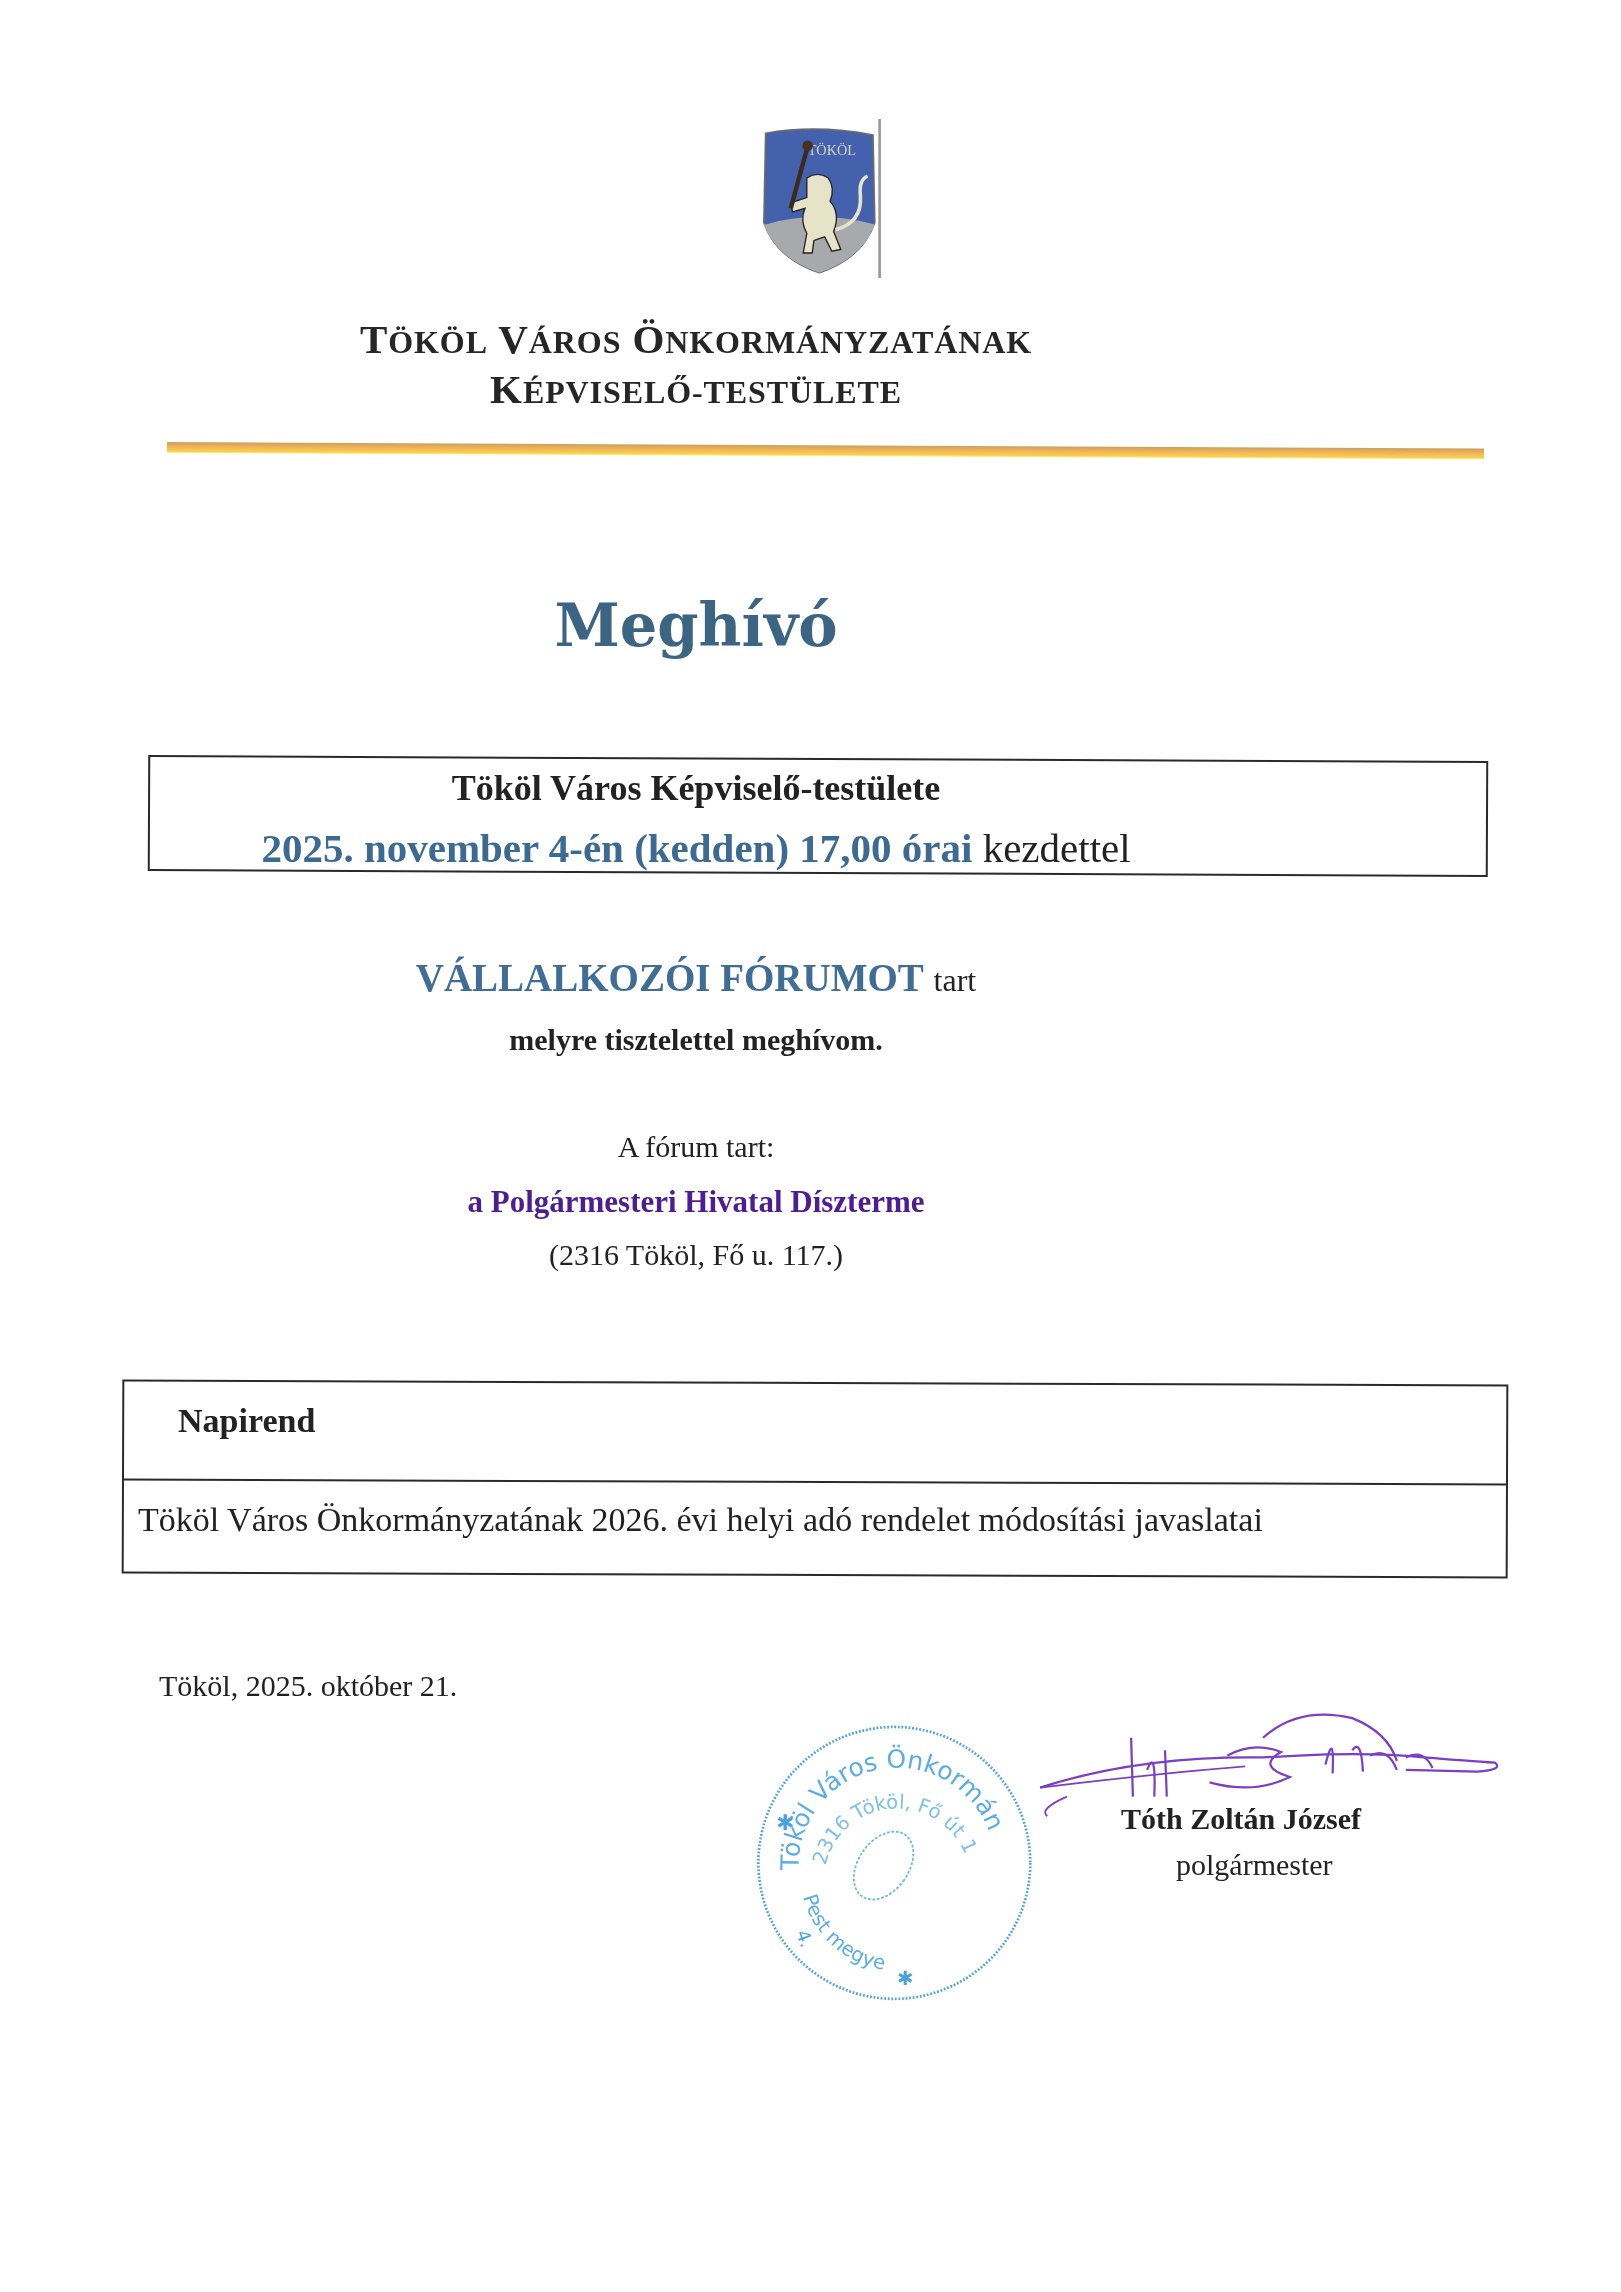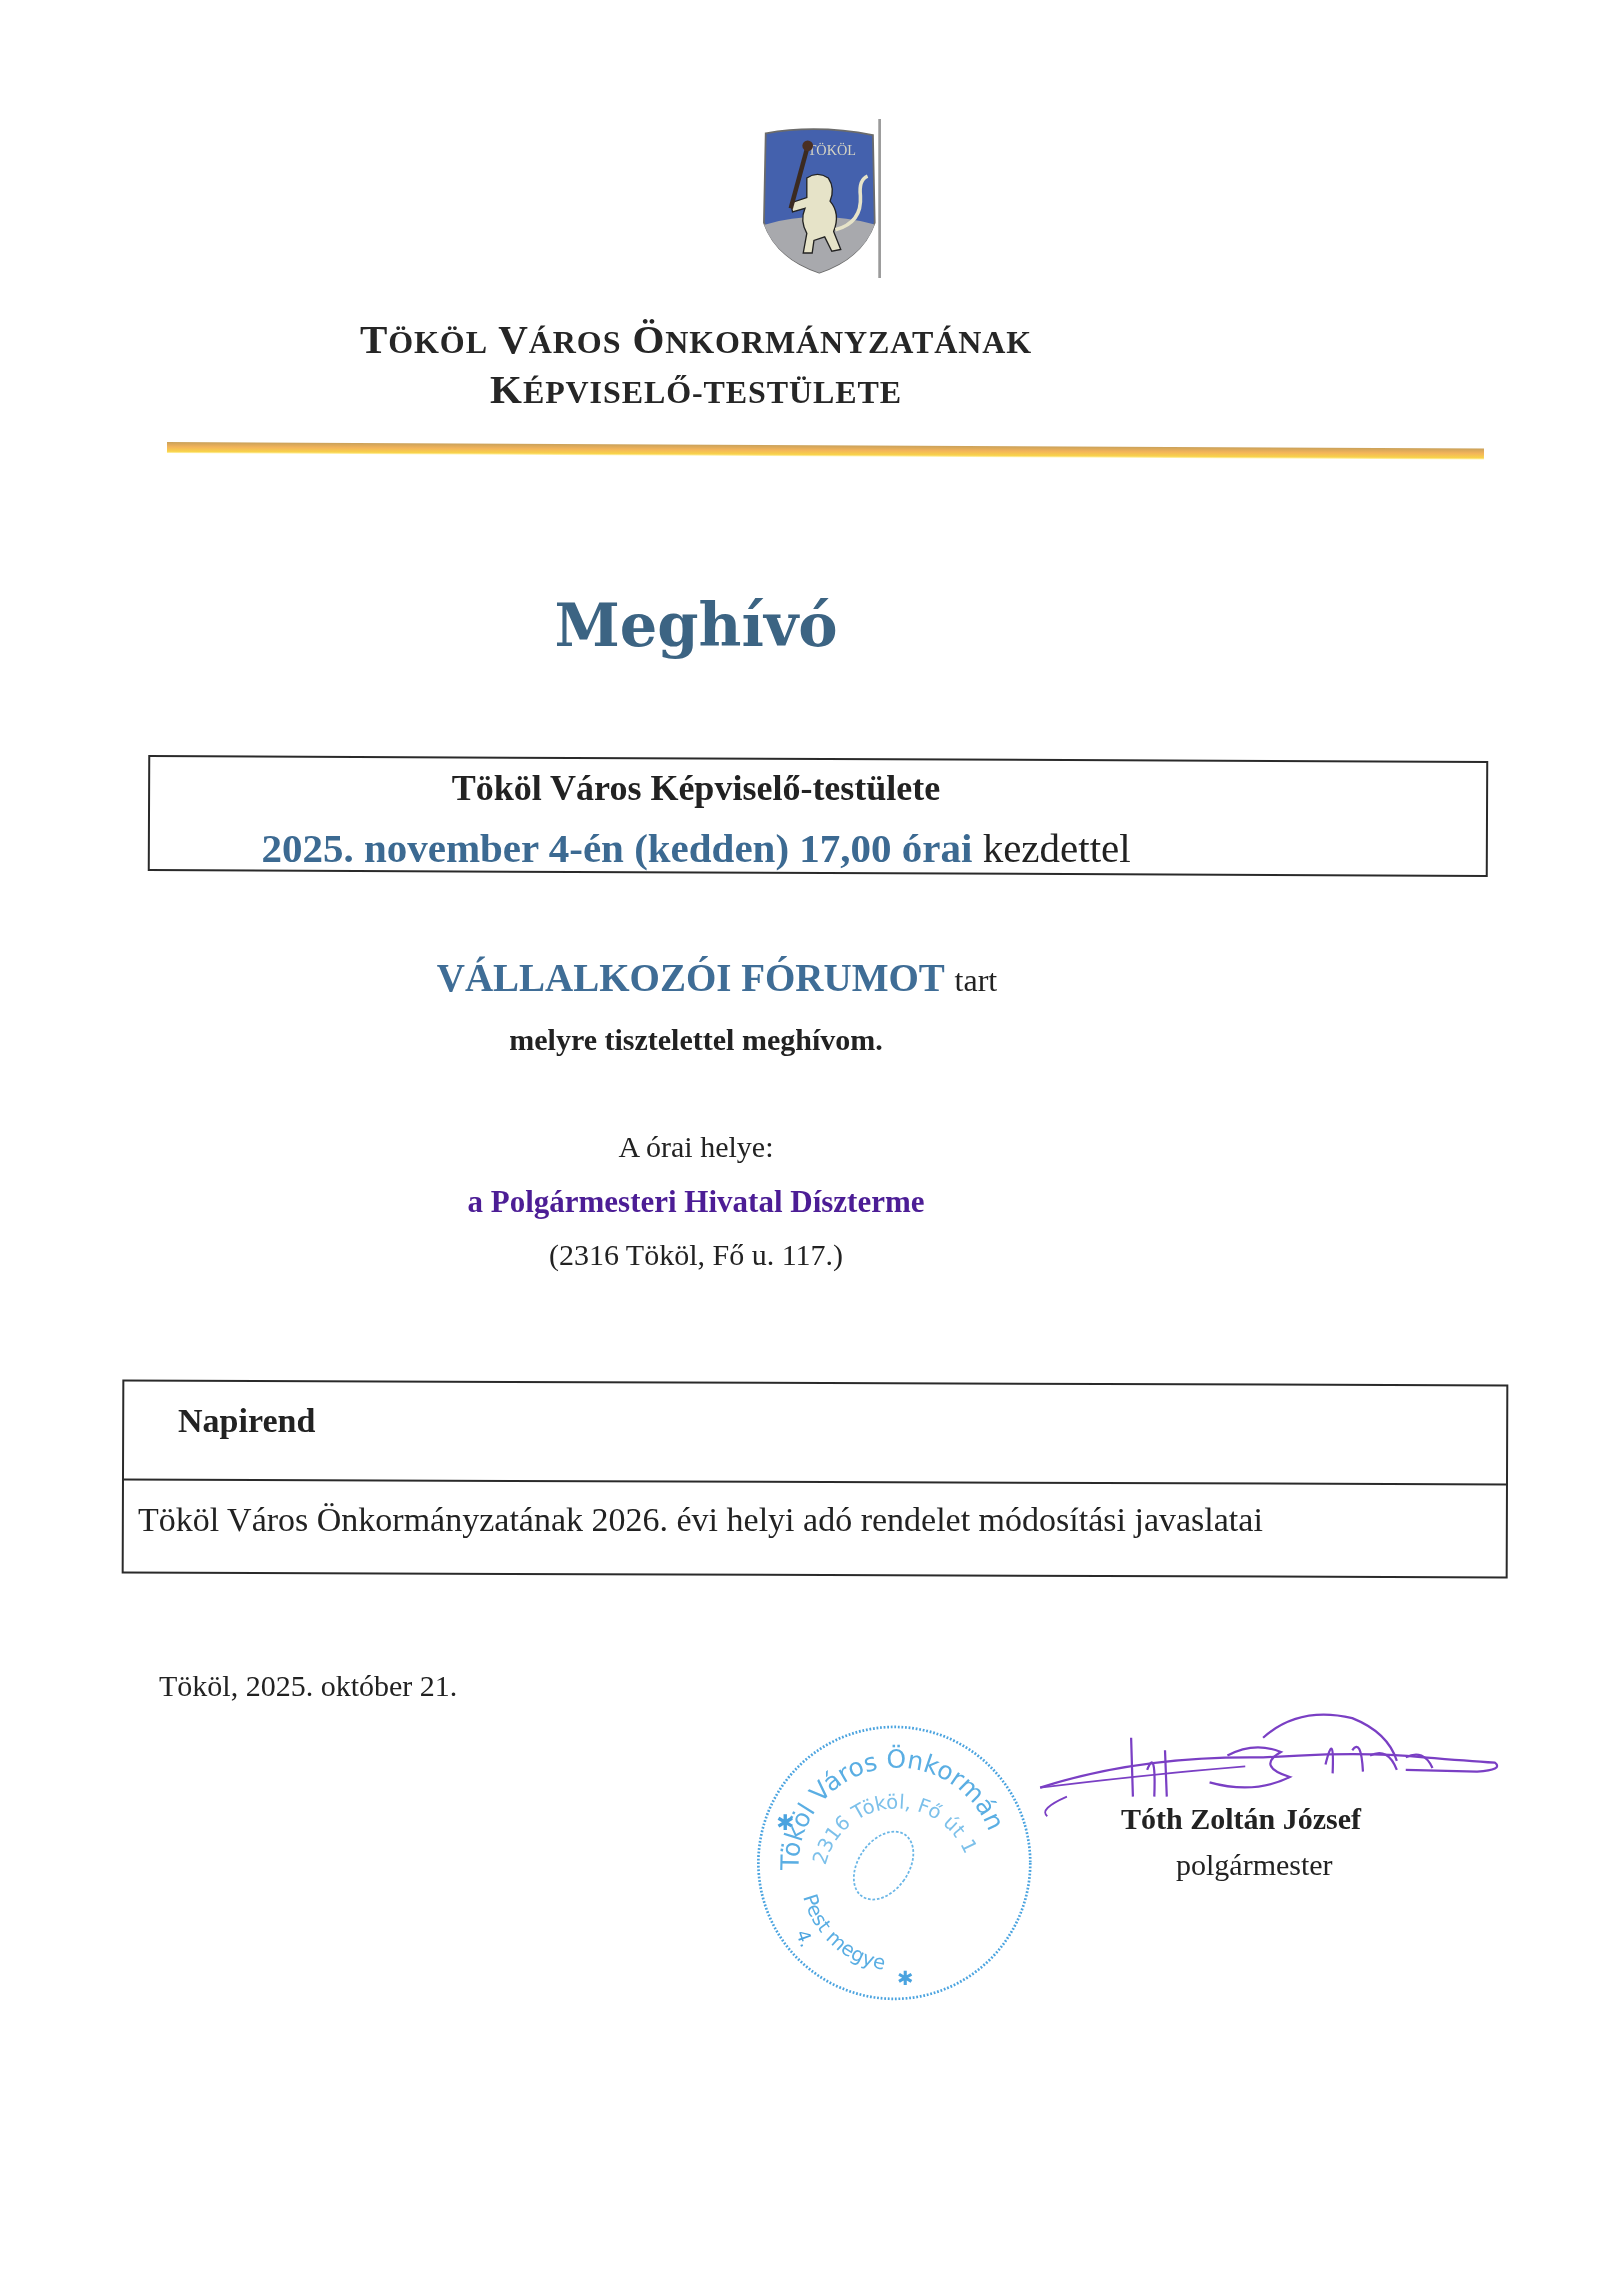--- a/index.html
+++ b/index.html
@@ -23,21 +23,21 @@
            font-size:59px; color:#3c6483; }
 
   #box1 { left:148px; top:758px; width:1340px; height:116px;
           border:2.2px solid #2a2a2a; box-sizing:border-box;
           transform:rotate(0.25deg); }
   #box1-line1 { top:767px; font-weight:bold; font-size:36px; color:#222; }
   #box1-line2 { top:824px; font-size:41px; }
   .blue-bold { color:#3c6a92; font-weight:bold; }
   .dark { color:#222; }
 
-  #forum { top:955px; font-size:39px;margin-left:21px; }
+  #forum { top:955px; font-size:39px; }
   #forum .blue-bold { color:#3f6d96; }
   #forum .tart { font-size:32px; color:#222; }
   #invite { top:1023px; font-weight:bold; font-size:30px; color:#222; }
 
   #place-label { top:1130px; font-size:30px; color:#222; }
   #place-name { top:1184px; font-weight:bold; font-size:31px; color:#4c1d95; }
   #place-addr { top:1238px; font-size:30px; color:#222; }
 
   #agenda { left:122px; top:1382px; width:1386px; height:194px;
             border:2.2px solid #2a2a2a; box-sizing:border-box;
@@ -91,21 +91,21 @@
   <span class="blue-bold">2025. november 4-én (kedden) 17,00 órai</span>
   <span class="dark">kezdettel</span>
 </div>
 
 <div id="forum" class="abs center">
   <span class="blue-bold">VÁLLALKOZÓI FÓRUMOT</span>
   <span class="tart">tart</span>
 </div>
 <div id="invite" class="abs center">melyre tisztelettel meghívom.</div>
 
-<div id="place-label" class="abs center">A órai helye:</div>
+<div id="place-label" class="abs center">A fórum tart:</div>
 <div id="place-name" class="abs center">a Polgármesteri Hivatal Díszterme</div>
 <div id="place-addr" class="abs center">(2316 Tököl, Fő u. 117.)</div>
 
 <div id="agenda" class="abs"></div>
 <div id="agenda-divider" class="abs"></div>
 <div id="agenda-head" class="abs">Napirend</div>
 <div id="agenda-item" class="abs">Tököl Város Önkormányzatának 2026. évi helyi adó rendelet módosítási javaslatai</div>
 
 <div id="date" class="abs">Tököl, 2025. október 21.</div>
 

